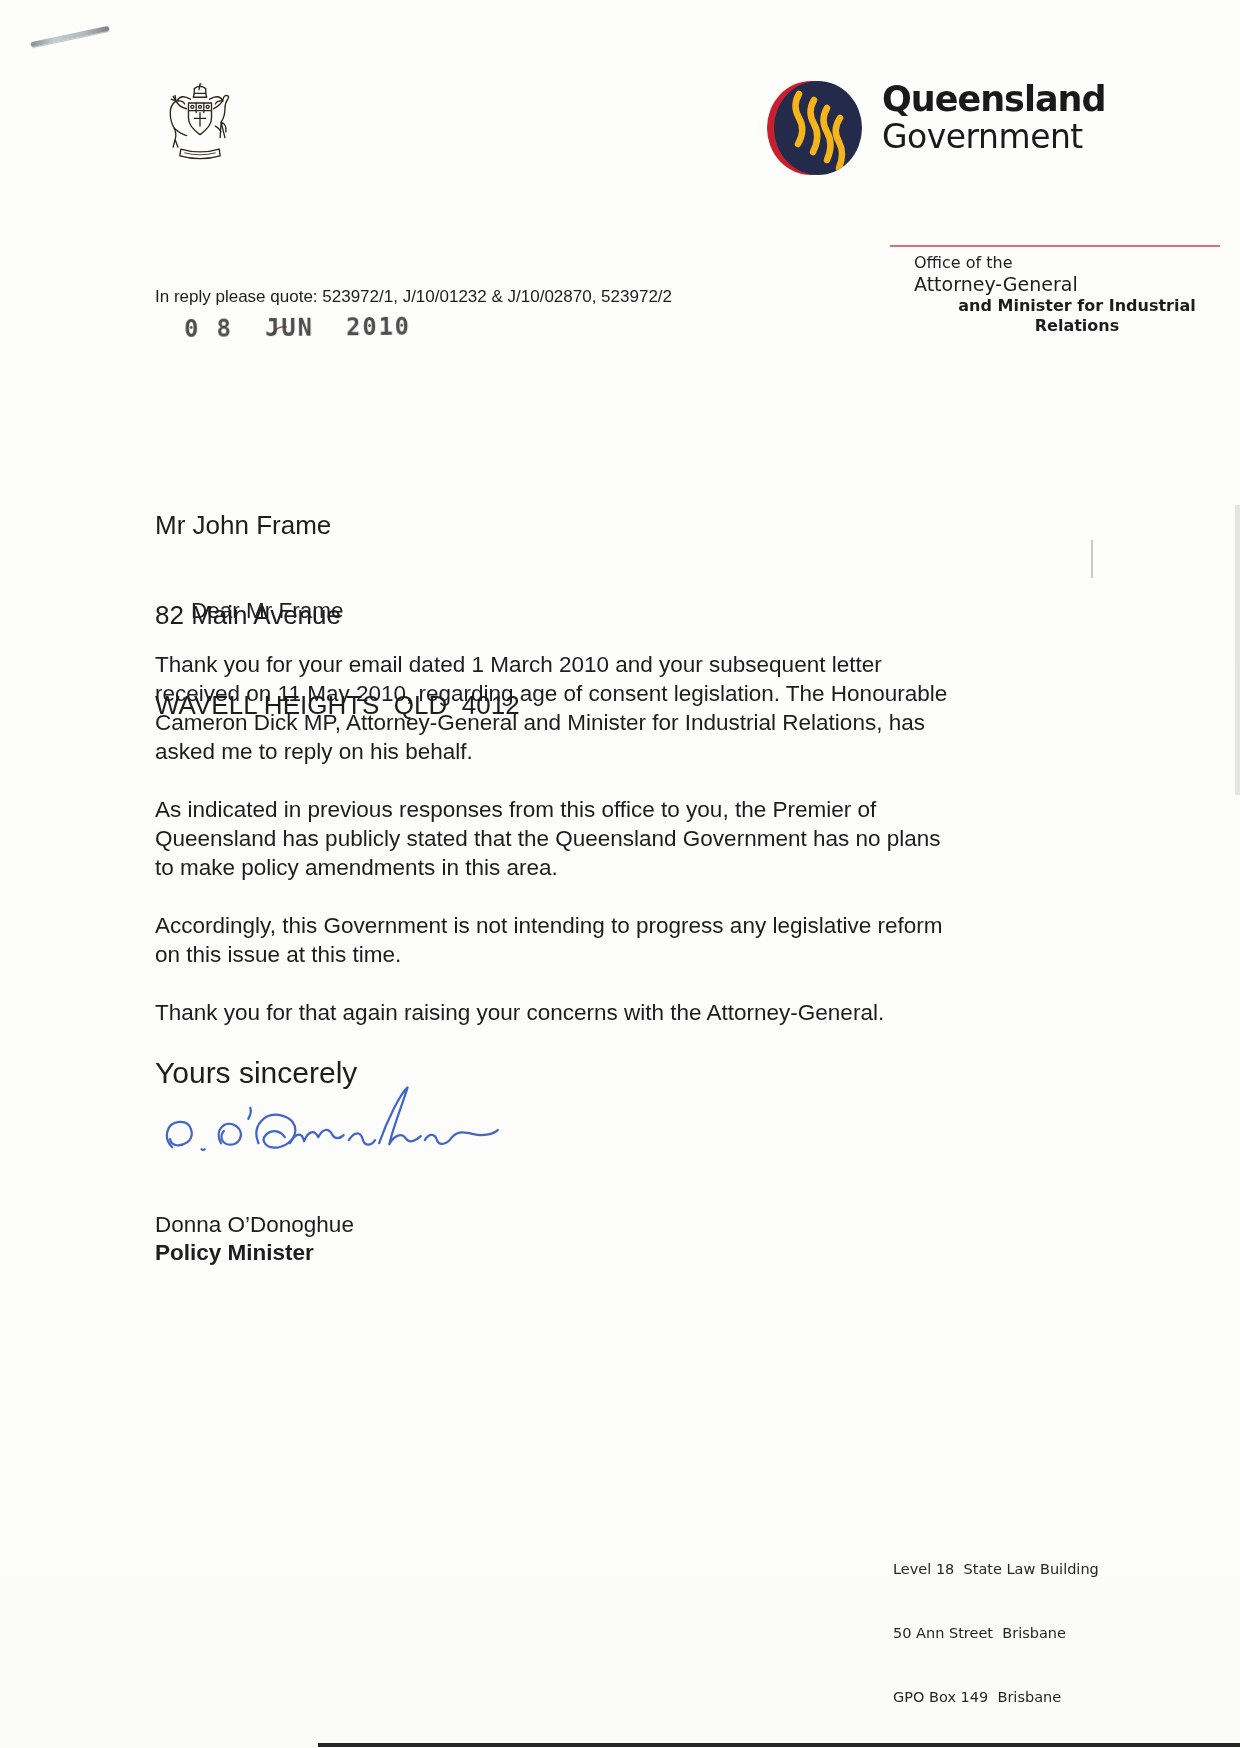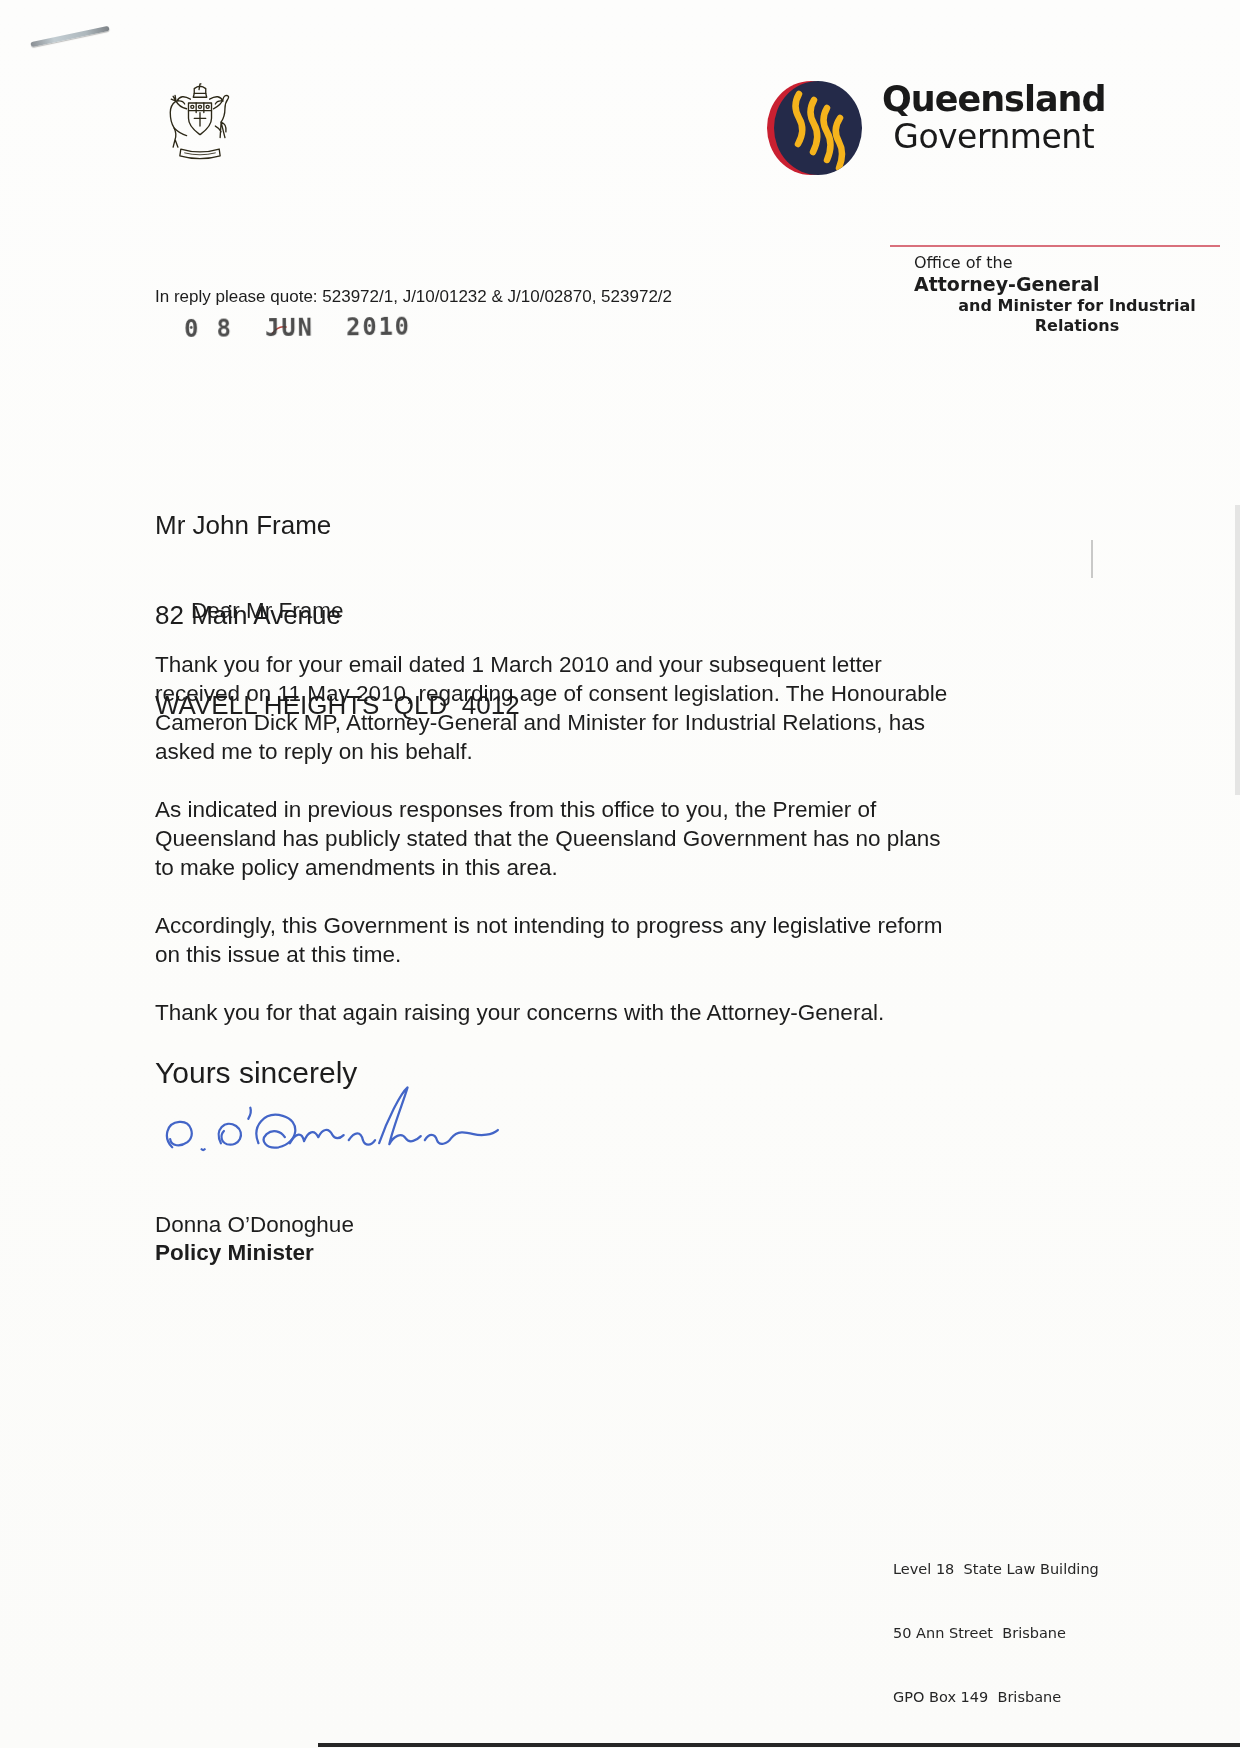--- a/index.html
+++ b/index.html
@@ -15,28 +15,28 @@
   
   .staple{
     left:30px;top:34px;width:80px;height:5px;
     background:linear-gradient(90deg,#8a8f94,#c3cdd2 30%,#aeb8bd 70%,#7d8287);
     border-radius:3px;transform:rotate(-12deg);box-shadow:0 1px 1px rgba(0,0,0,.25);
   }
 
   
   .crest{left:152px;top:80px;}
   .logo-wrap{left:766px;top:78px;}
-  .logo-text{left:882px;top:82px;line-height:1;text-align:center;}
+  .logo-text{left:882px;top:82px;line-height:1;}
   .logo-title{font-family:"DejaVu Sans",sans-serif;font-weight:bold;font-size:35px;letter-spacing:-1px;color:#1a1a1a;display:block;}
   .logo-subtitle{font-family:"DejaVu Sans",sans-serif;font-weight:normal;font-size:33px;letter-spacing:-0.5px;color:#1a1a1a;display:block;margin-top:3px;}
 
   .office-divider{left:890px;top:245px;width:330px;height:2px;background:var(--accent-line,#d9707c);}
   .office{left:914px;top:253px;font-family:"DejaVu Sans",sans-serif;color:#1d1d1d;}
   .office .l1{font-size:16px;line-height:20px;}
-  .office .l2{font-size:19px;font-weight:bold;line-height:23px;}
+  .office .l2{font-size:19px;font-weight:normal;line-height:23px;}
   .office .l3{font-size:16px;font-weight:bold;line-height:20px;text-align:center;}
 
   .ref-line{left:155px;top:287px;font-size:17px;white-space:pre-wrap;}
 
   .pen-mark{left:270px;top:324px;}
 
   .stamp{
     left:184px;top:314px;
     font-family:"DejaVu Sans Mono","Liberation Mono",monospace;
     font-weight:bold;font-size:25px;letter-spacing:2px;

